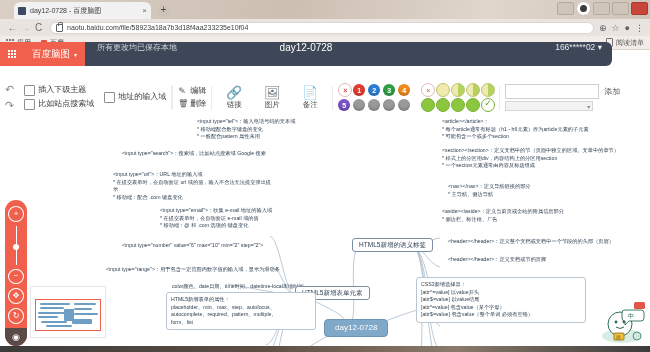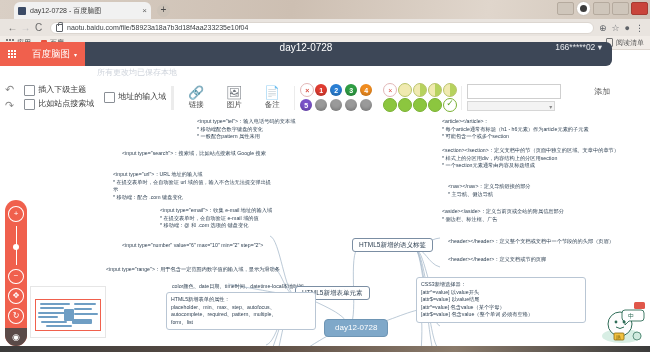--- a/index.html
+++ b/index.html
@@ -57,21 +57,21 @@
 
   
   .appbar{position:absolute;left:0;top:42px;width:612px;height:24px;background:#3d4757;
     display:flex;align-items:flex-start;color:#fff;font-size:9px;border-radius:6px;}
   .waffle{width:24px;height:24px;background:#f0604d;display:flex;align-items:center;
     justify-content:center;flex:0 0 auto;}
   .waffle .grid9 i{background:#fff;}
   .brand{background:#f0604d;height:24px;display:flex;align-items:center;padding:0 8px;
     font-size:9.5px;color:#fff;flex:0 0 auto;}
   .brand .caret{margin-left:4px;font-size:6px;}
-  .savestate{padding-left:12px;font-size:8px;color:#cfd4dc;flex:0 0 auto;margin-top:25px;}
+  .savestate{padding-left:12px;font-size:8px;color:#cfd4dc;flex:0 0 auto;}
   .doc-title{position:absolute;left:0;right:0;text-align:center;font-size:10px;color:#fff;
     pointer-events:none;}
   .user{margin-left:auto;padding-right:10px;font-size:8.5px;color:#e7e9ed;position:relative;z-index:2;}
 
   
   .tabs{position:absolute;left:0;top:66px;width:650px;height:15px;background:#fbfbfb;
     border-bottom:1px solid #e3e3e3;display:flex;align-items:flex-end;padding-left:8px;box-sizing:border-box;}
   .rtab{font-size:9px;color:#666;padding:1px 11px 2px;cursor:default;}
   .rtab.active{color:#222;background:#fff;border:1px solid #e3e3e3;border-bottom:1px solid #fff;
     margin-bottom:-1px;border-radius:2px 2px 0 0;}
@@ -101,21 +101,21 @@
   .pg{width:12px;height:12px;border-radius:50%;border:1px solid #b9c46a;background:#f0eab0;}
   .pg.g{background:#8cc63f;border-color:#7ab133;}
   .pg.h{background:linear-gradient(90deg,#f0eab0 50%,#b6d25e 50%);}
   .pg.done{background:#fff;border-color:#7ab133;position:relative;}
   .pg.done:after{content:"\2713";position:absolute;left:2px;top:-1px;font-size:9px;color:#5ea425;}
   .pg.x{background:#fff;border:1px solid #e2b7b7;color:#d84b3f;font-size:7px;
     display:flex;align-items:center;justify-content:center;}
   .tagbox{display:flex;flex-direction:column;gap:2px;justify-content:center;}
   .tagrow{display:flex;align-items:center;}
   .tinput{width:88px;height:11px;border:1px solid #cfcfcf;background:#fff;}
-  .tbtn{font-size:8px;color:#555;padding:0 5px;margin-left:28px;}
+  .tbtn{font-size:8px;color:#555;padding:0 5px;}
   .tsel{width:88px;height:10px;border:1px solid #d6d6d6;background:#f3f3f3;
     display:flex;align-items:center;justify-content:space-between;padding:0 2px;box-sizing:border-box;
     font-size:6px;color:#888;}
 
   
   .canvas{position:absolute;left:0;top:114px;width:650px;height:232px;background:#fff;overflow:hidden;}
   .node{position:absolute;font-size:5.2px;line-height:7.5px;color:#2c3e50;white-space:pre-line;
     letter-spacing:0.02px;}
   .node.boxed{border:1px solid #b9c6d4;background:#fff;border-radius:3px;padding:3px 4px;}
   .node.topic{background:#fff;border:1px solid #7b8ea3;border-radius:3px;padding:2px 6px;
@@ -261,20 +261,32 @@
       </div>
       <div class="col2">
         <div class="bi">
           <span class="ic ic-node"></span>
           <span>地址的输入域</span>
         </div>
       </div>
     </div>
     <div class="sep"></div>
     <div class="sep"></div>
+    <div class="grp">
+      <div class="col2">
+        <div class="bi">
+          <span class="ic ic-edit"></span>
+          <span>编辑</span>
+        </div>
+        <div class="bi">
+          <span class="ic ic-del"></span>
+          <span>删除</span>
+        </div>
+      </div>
+    </div>
     <div class="sep"></div>
     <div class="grp" style="gap:4px;">
       <div class="bigbtn">
         <span class="gly">🔗</span>
         <span>链接</span>
       </div>
       <div class="bigbtn">
         <span class="gly">🖼</span>
         <span>图片</span>
       </div>

